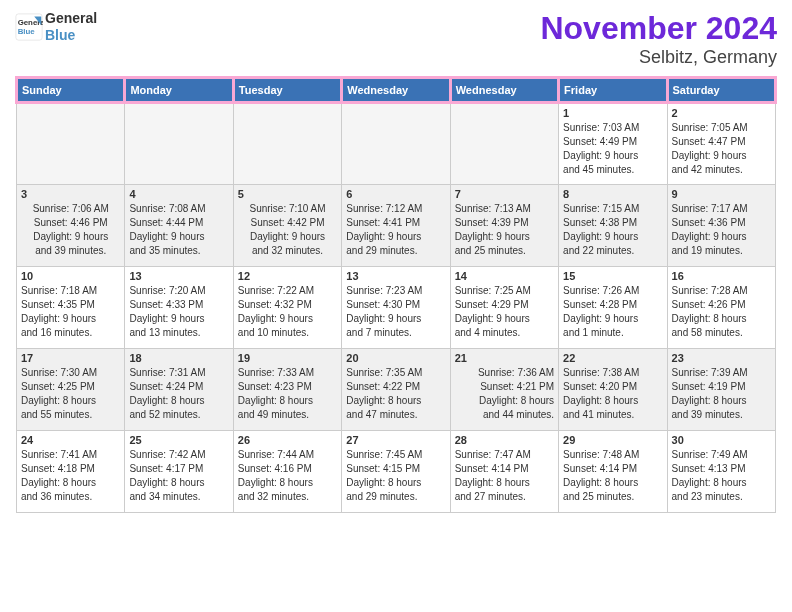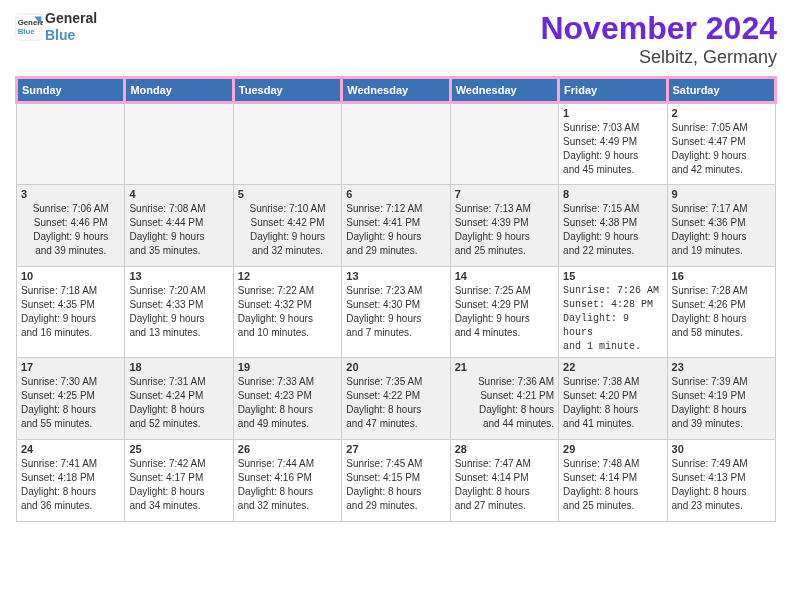--- a/index.html
+++ b/index.html
@@ -221,21 +221,21 @@
           </td>
           <td>
             <span class="day-num">14</span>
             <div class="day-info" style="white-space: pre-line;">Sunrise: 7:25 AM
 Sunset: 4:29 PM
 Daylight: 9 hours
 and 4 minutes.</div>
           </td>
           <td>
             <span class="day-num">15</span>
-            <div class="day-info" style="white-space: pre-line; font-family: Liberation Mono, monospace;">Sunrise: 7:26 AM
+            <div class="day-info" style="white-space: pre-line;">Sunrise: 7:26 AM
 Sunset: 4:28 PM
 Daylight: 9 hours
 and 1 minute.</div>
           </td>
           <td>
             <span class="day-num">16</span>
             <div class="day-info" style="white-space: pre-line;">Sunrise: 7:28 AM
 Sunset: 4:26 PM
 Daylight: 8 hours
 and 58 minutes.</div>

